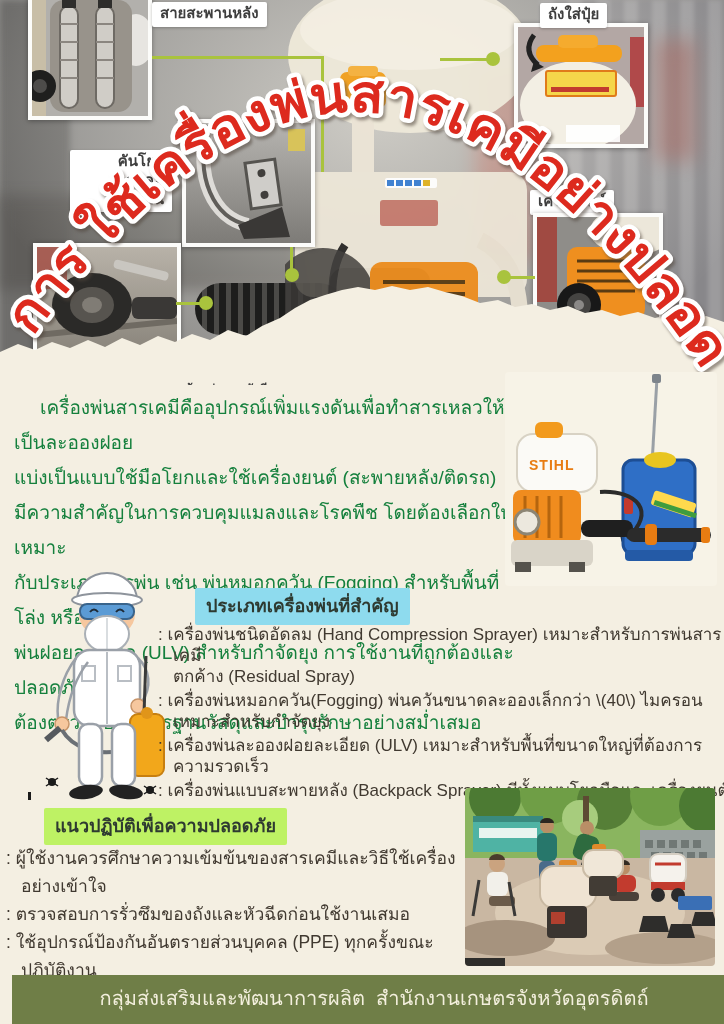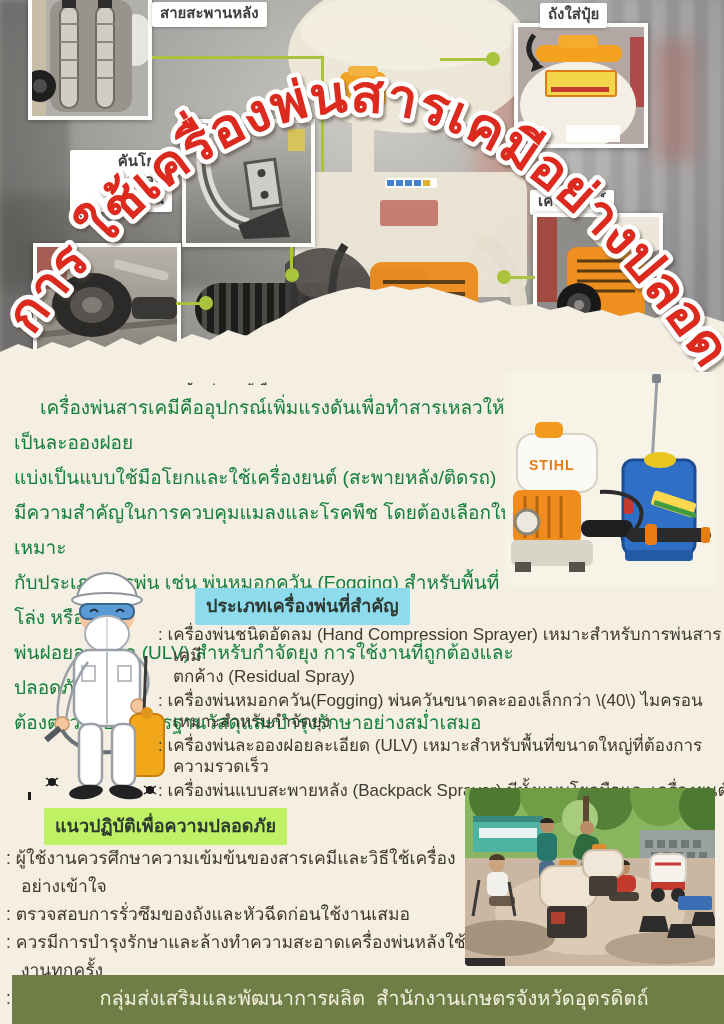--- a/index.html
+++ b/index.html
@@ -334,21 +334,20 @@
   <p>: เครื่องพ่นละอองฝอยละเอียด (ULV) เหมาะสำหรับพื้นที่ขนาดใหญ่ที่ต้องการความรวดเร็ว</p>
   <p>: เครื่องพ่นแบบสะพายหลัง (Backpack Sprayer) มีทั้งแบบโยกมือและเครื่องยนต์</p>
 </div>
 
 <div class="abs" style="left:44px; top:808px;">
   <span class="pill pill-yellow">แนวปฏิบัติเพื่อความปลอดภัย</span>
 </div>
 <div class="abs list safety-list">
   <p>: ผู้ใช้งานควรศึกษาความเข้มข้นของสารเคมีและวิธีใช้เครื่องอย่างเข้าใจ</p>
   <p>: ตรวจสอบการรั่วซึมของถังและหัวฉีดก่อนใช้งานเสมอ</p>
-  <p>: ควรมีการบำรุงรักษาและล้างทำความสะอาดเครื่องพ่นหลังใช้งานทุกครั้ง</p>
   <p>: ใช้อุปกรณ์ป้องกันอันตรายส่วนบุคคล (PPE) ทุกครั้งขณะปฏิบัติงาน</p>
 </div>
 
 <svg class="abs" style="left:465px; top:788px; width:250px; height:178px;" viewBox="0 0 250 178">
   <clipPath id="ph">
       <rect width="250" height="178" rx="4"></rect>
     </clipPath>
   <g clip-path="url(#ph)">
     <rect width="250" height="70" fill="#8ab55f"></rect>
     <circle cx="30" cy="10" r="26" fill="#4c7a33"></circle>

